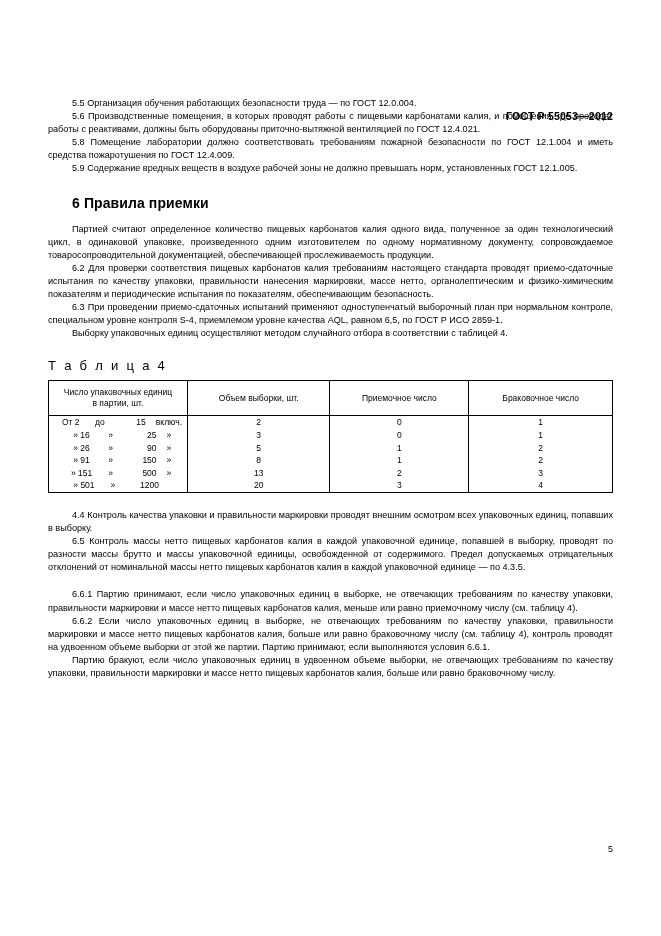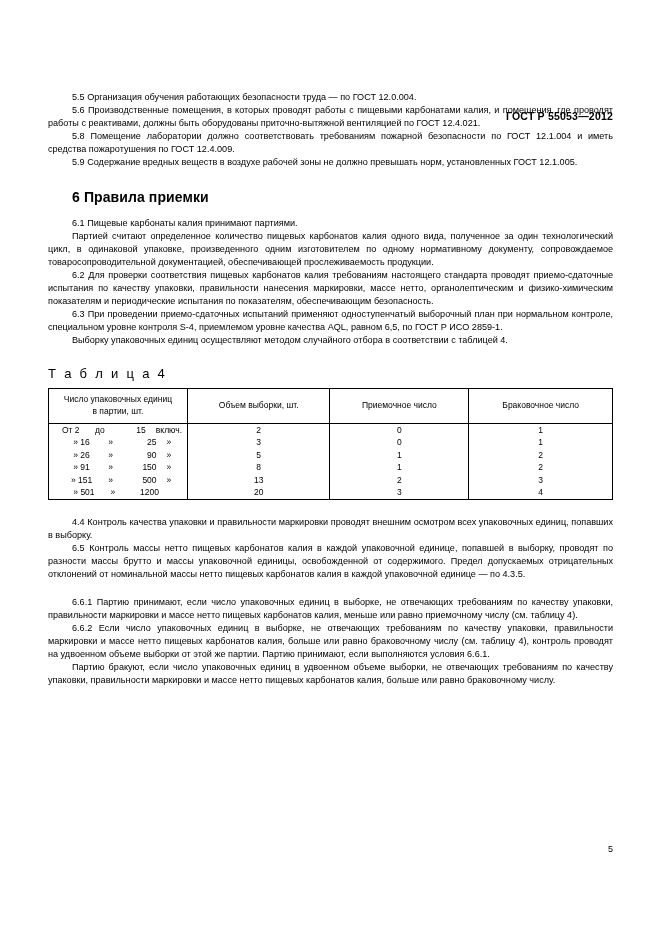--- a/index.html
+++ b/index.html
@@ -23,21 +23,21 @@
     right: 48px;
     font-size: 10.5px;
     font-weight: bold;
     letter-spacing: 0.2px;
     white-space: nowrap;
     margin-top: 48px;
   }
   .content {
     position: absolute;
     left: 48px;
-    top: 91px;
+    top: 97px;
     width: 565px;
   }
   p.body {
     margin: 0;
     font-size: 9.1px;
     line-height: 13.1px;
     text-align: justify;
     text-justify: inter-word;
     text-indent: 24px;
     hyphens: manual;
@@ -137,21 +137,20 @@
 
   <div class="content">
     <div id="blocks-root">
         <p class="body last-line-left">5.5  Организация обучения работающих безопасности труда — по ГОСТ 12.0.004.</p>
         <p class="body last-line-left">5.6  Производственные помещения, в которых проводят работы с пищевыми карбонатами калия, и помещения, где проводят работы с реактивами, должны быть оборудованы приточно-вытяжной вентиляцией по ГОСТ 12.4.021.</p>
         <p class="body last-line-left">5.8  Помещение лаборатории должно соответствовать требованиям пожарной безопасности по ГОСТ 12.1.004 и иметь средства пожаротушения по ГОСТ 12.4.009.</p>
         <p class="body last-line-left">5.9  Содержание вредных веществ в воздухе рабочей зоны не должно превышать норм, установленных ГОСТ 12.1.005.</p>
         <div class="gap-sec-before"></div>
         <h2 class="section">6  Правила приемки</h2>
         <div class="gap-sec-after"></div>
-        <p class="body last-line-left">6.1  Пищевые карбонаты калия принимают партиями.</p>
         <p class="body last-line-left">Партией считают определенное количество пищевых карбонатов калия одного вида, полученное за один технологический цикл, в одинаковой упаковке, произведенного одним изготовителем по одному нормативному документу, сопровождаемое товаросопроводительной документацией, обеспечивающей прослеживаемость продукции.</p>
         <p class="body last-line-left">6.2  Для проверки соответствия пищевых карбонатов калия требованиям настоящего стандарта проводят приемо-сдаточные испытания по качеству упаковки, правильности нанесения маркировки, массе нетто, органолептическим и физико-химическим показателям и периодические испытания по показателям, обеспечивающим безопасность.</p>
         <p class="body last-line-left">6.3  При проведении приемо-сдаточных испытаний применяют одноступенчатый выборочный план при нормальном контроле, специальном уровне контроля S-4, приемлемом уровне качества AQL, равном 6,5, по ГОСТ Р ИСО 2859-1.</p>
         <p class="body last-line-left">Выборку упаковочных единиц осуществляют методом случайного отбора в соответствии с таблицей 4.</p>
         <div class="gap-tbl-before"></div>
         <div>
           <p class="table-caption">Т а б л и ц а  4</p>
           <div class="gap-tbl-cap"></div>
           <table class="t4">
             <thead>

